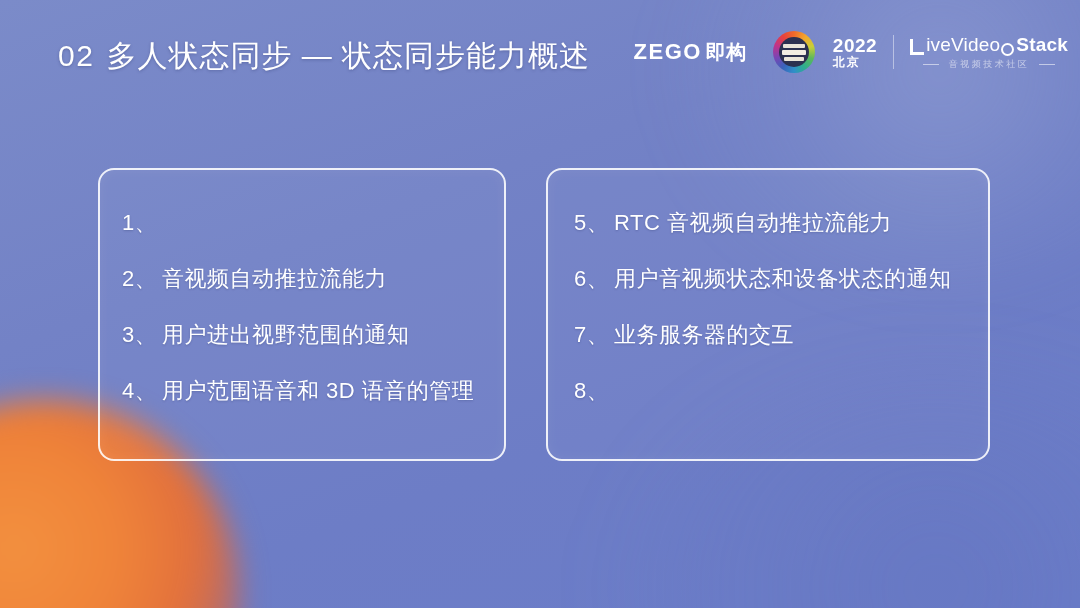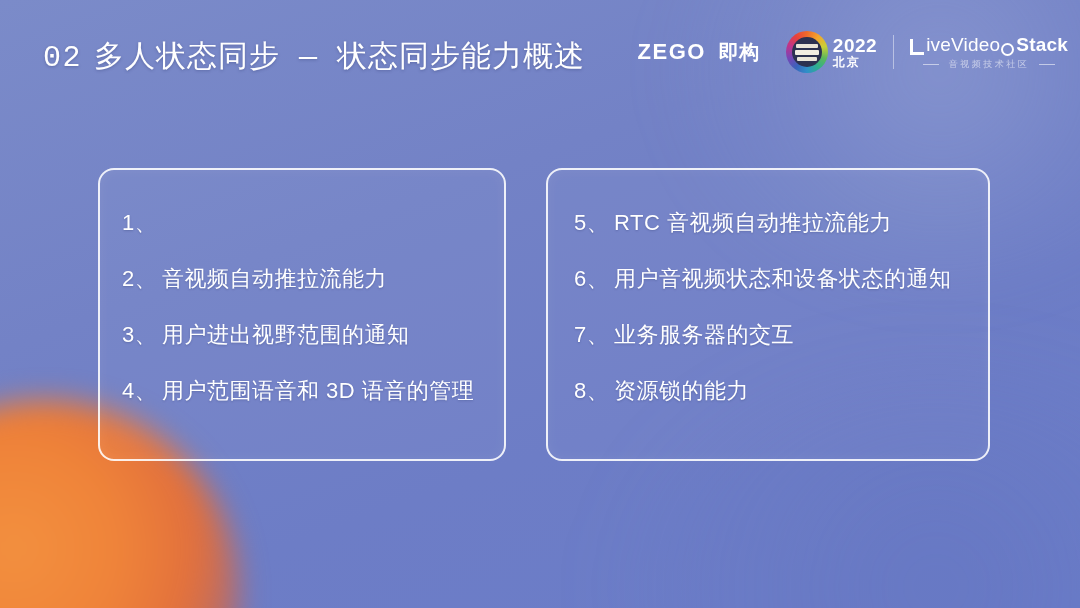--- a/index.html
+++ b/index.html
@@ -55,26 +55,26 @@
     width: 620px;
     height: 420px;
     border-radius: 50%;
     background: radial-gradient(circle, rgba(96,112,185,0.30) 0%, rgba(100,116,188,0.12) 55%, rgba(110,125,195,0) 100%);
     filter: blur(40px);
   }
 
   
   .slide-title {
     position: absolute;
-    left: 43px;
+    left: 58px;
     top: 36px;
     font-size: 30px;
     letter-spacing: 1px;
     color: #ffffff;
-    font-family: Liberation Mono, monospace;
+    font-family: Liberation Sans, sans-serif;
     white-space: nowrap;
     text-shadow: 0 1px 3px rgba(40,50,100,0.35);
   }
   .title-num {
     font-weight: 400;
     margin-right: 12px;
     letter-spacing: 1.5px;
   }
   .title-text { font-weight: 500; }
 
@@ -83,40 +83,40 @@
     right: 12px;
     top: 28px;
     height: 48px;
     display: flex;
     align-items: center;
     gap: 0;
   }
   .zego-logo {
     display: flex;
     align-items: center;
-    gap: 13px;
+    gap: 4px;
     margin-right: 26px;
   }
   .zego-word {
     font-size: 22px;
     font-weight: bold;
     letter-spacing: 1.5px;
     color: #ffffff;
   }
   .zego-cn {
     font-size: 20px;
     font-weight: bold;
     color: #ffffff;
     letter-spacing: 0.5px;
   }
 
   .lvs-badge {
     display: flex;
     align-items: center;
-    gap: 5px;
+    gap: 18px;
     margin-right: 16px;
   }
   .badge-ring {
     width: 42px;
     height: 42px;
     border-radius: 50%;
     background: conic-gradient(from -35deg,
       #e8413c 0deg, #f06a2a 35deg, #f3a72c 72deg,
       #c8cf38 108deg, #5cb85a 145deg, #2eae8e 180deg,
       #2f8fc9 215deg, #3a63bb 250deg, #7a45b5 288deg,
@@ -347,18 +347,17 @@
       <li>
         <span class="item-num">6、</span>
         <span class="item-text">用户音视频状态和设备状态的通知</span>
       </li>
       <li>
         <span class="item-num">7、</span>
         <span class="item-text">业务服务器的交互</span>
       </li>
       <li>
         <span class="item-num">8、</span>
-        <span class="item-text">资源锁的能力</span>
       </li>
     </ul>
   </div>
 
 </div>
 
 </body></html>

